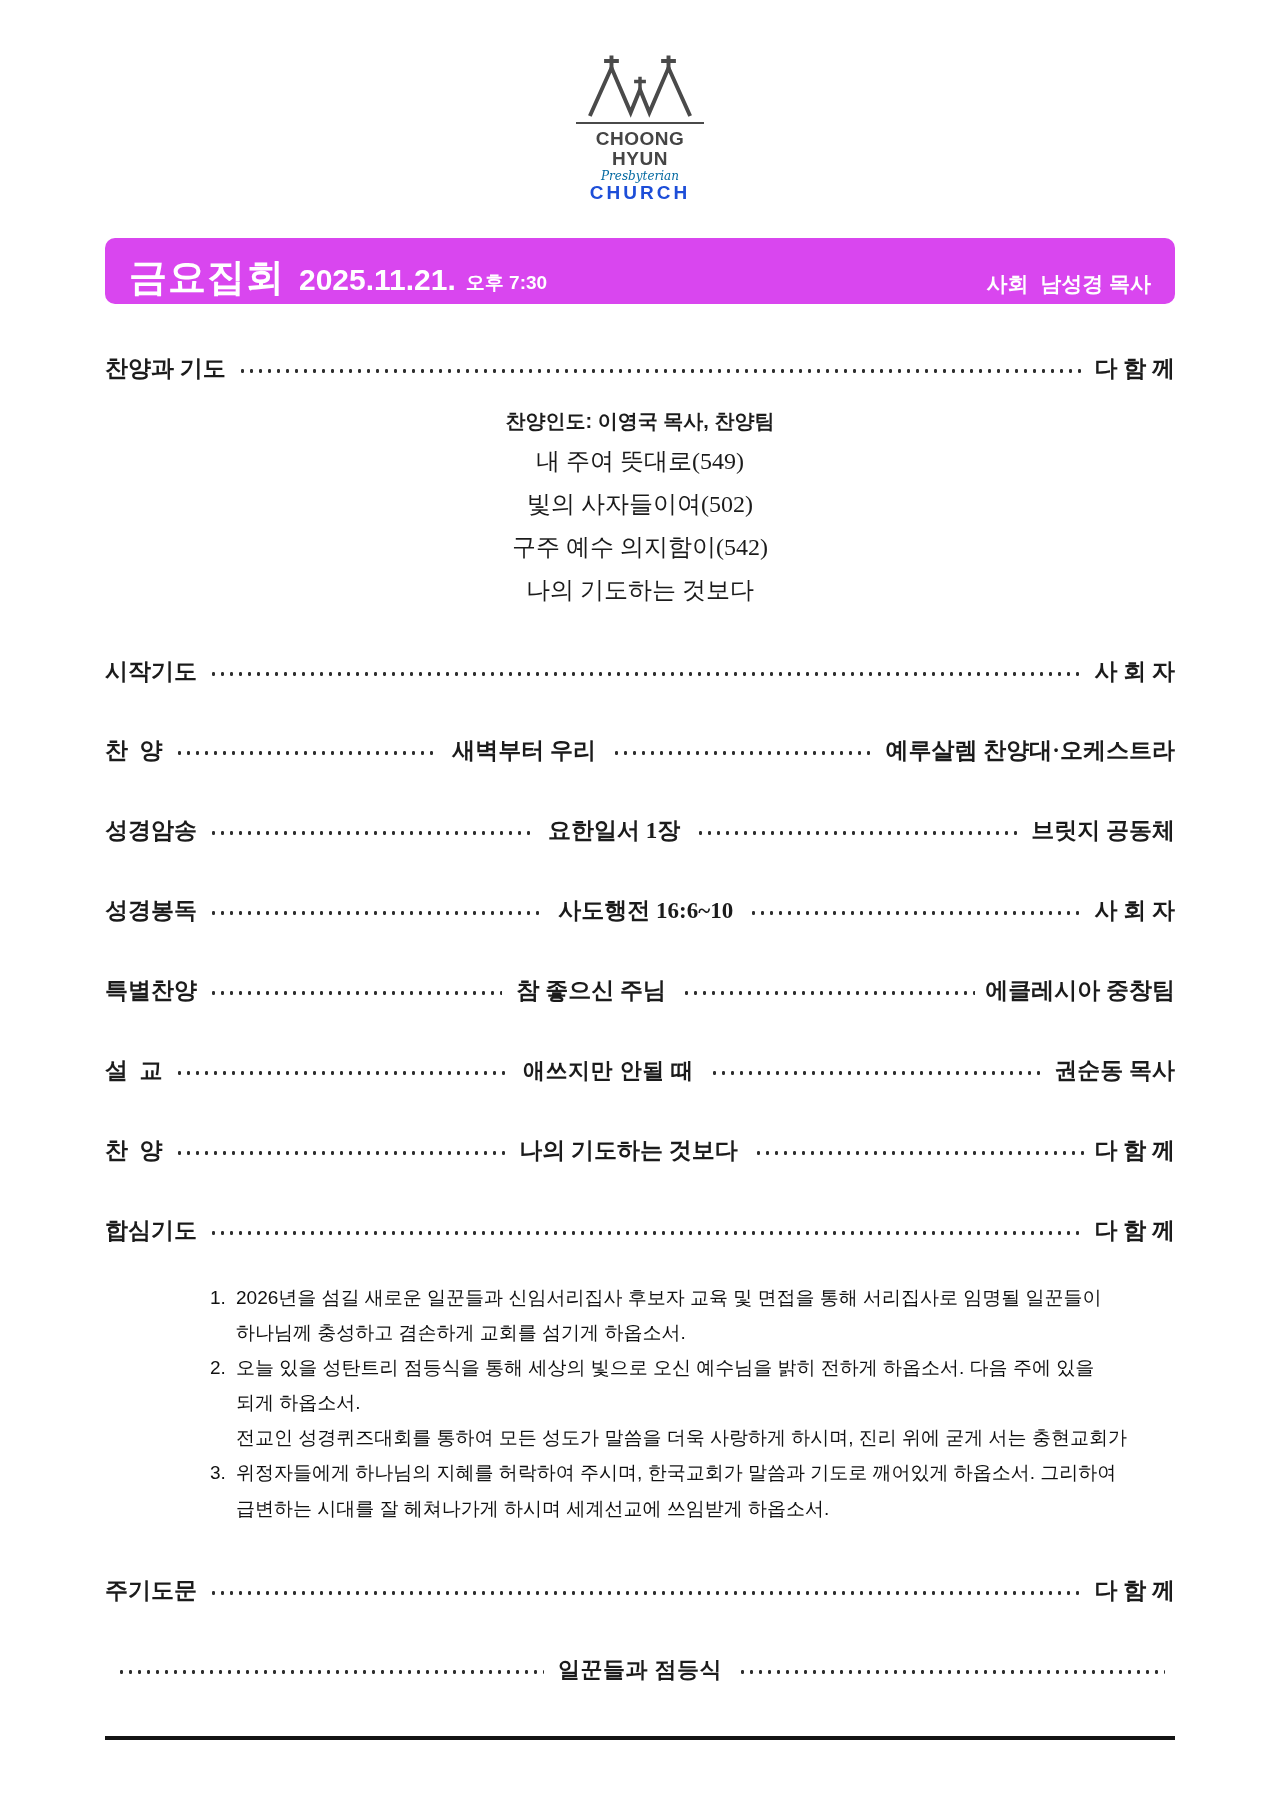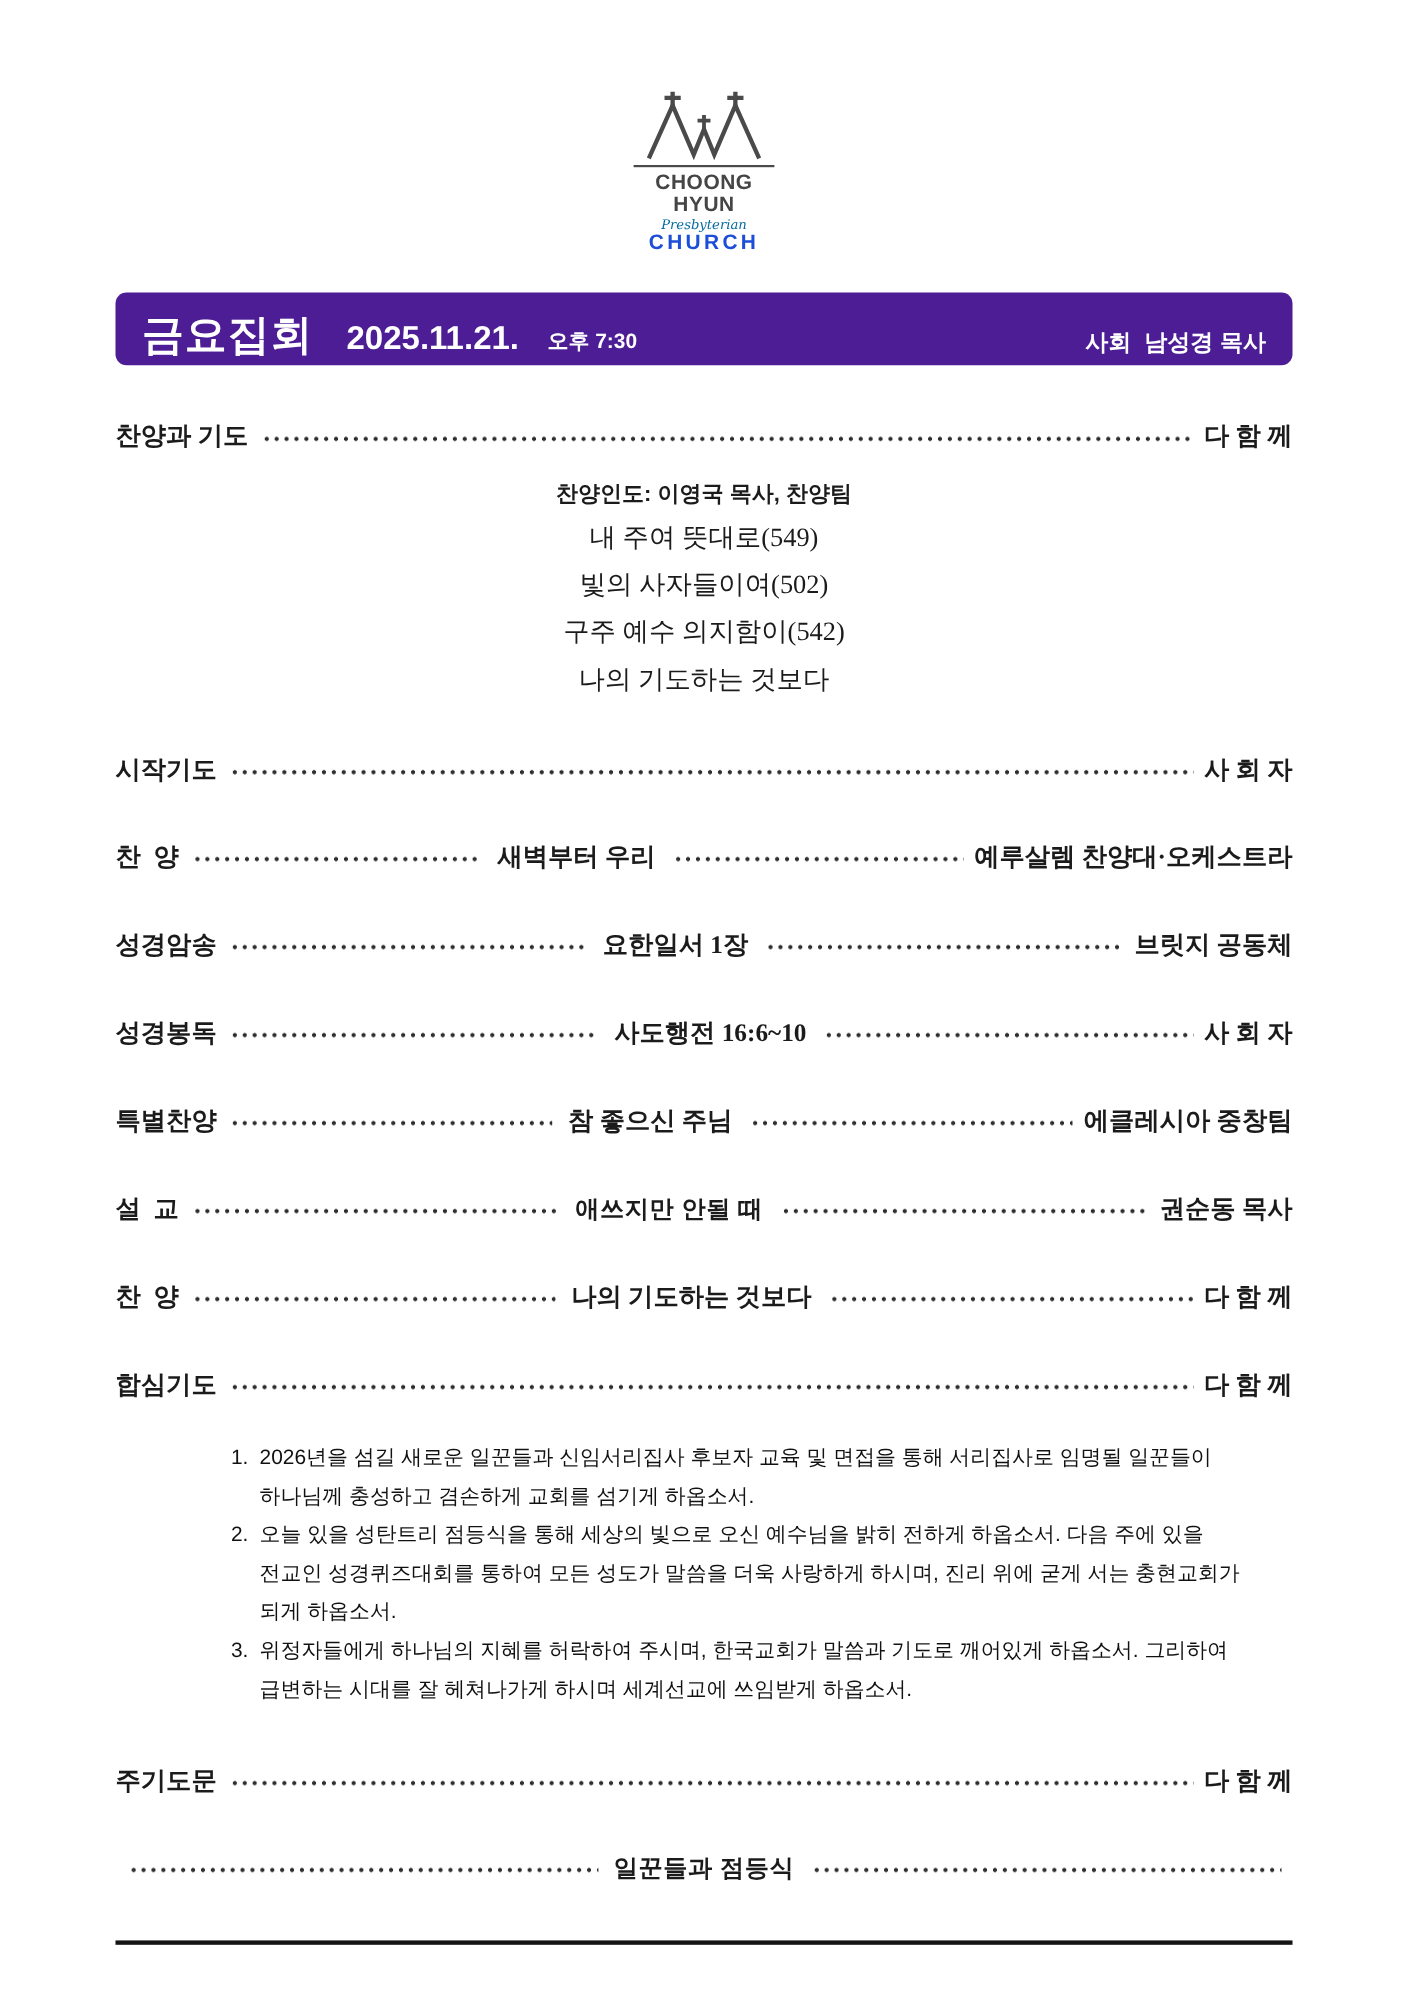--- a/index.html
+++ b/index.html
@@ -5,21 +5,21 @@
   html, body { margin: 0; padding: 0; background: #ffffff; }
   body {
     width: 1280px; height: 1810px;
     font-family: "Liberation Serif", serif;
     color: #1b1b1b;
     overflow: hidden;
   }
   .page { padding: 0 105px; }
 
   
-  .logo-wrap { padding-top: 82px; text-align: center; }
+  .logo-wrap { padding-top: 54px; text-align: center; }
   .logo-inner { display: inline-block; width: 150px; }
   .logo-crosses { display: block; margin: 0 auto; }
   .logo-line { height: 2px; background: #4a4a4a; width: 128px; margin: 4px auto 5px auto; }
   .logo-name {
     font-family: "Liberation Sans", sans-serif;
     font-weight: bold; font-size: 19px; letter-spacing: 0.5px;
     color: #454545; line-height: 1.05;
   }
   .logo-sub {
     font-family: "DejaVu Serif", serif; font-style: italic;
@@ -95,21 +95,21 @@
         <path d="M120,76 V46 M108,56 H132" stroke="#4a4a4a" stroke-width="7"></path>
         <path d="M178,34 V3 M163,14 H193" stroke="#4a4a4a" stroke-width="8"></path>
       </svg>
       <div class="logo-line"></div>
       <div class="logo-name">CHOONG HYUN</div>
       <div class="logo-sub">Presbyterian</div>
       <div class="logo-church">CHURCH</div>
     </div>
   </div>
 
-  <div class="header-bar" style="background: #4c1d95; gap: 16px;">
+  <div class="header-bar" style="background: #d946ef;">
     <span class="hb-title">금요집회</span>
     <span class="hb-date">2025.11.21.</span>
     <span class="hb-time">오후 7:30</span>
     <span class="hb-spacer"></span>
     <span class="hb-moderator">사회  남성경 목사</span>
   </div>
 
   <div class="order" id="order">
       <div class="row">
         <span class="row-label">찬양과 기도</span>
@@ -178,22 +178,22 @@
       <div class="prayers">
         <div class="p-first">
           <span class="p-num">1.</span>
           <span>2026년을 섬길 새로운 일꾼들과 신임서리집사 후보자 교육 및 면접을 통해 서리집사로 임명될 일꾼들이</span>
         </div>
         <div class="p-cont">하나님께 충성하고 겸손하게 교회를 섬기게 하옵소서.</div>
         <div class="p-first">
           <span class="p-num">2.</span>
           <span>오늘 있을 성탄트리 점등식을 통해 세상의 빛으로 오신 예수님을 밝히 전하게 하옵소서. 다음 주에 있을</span>
         </div>
+        <div class="p-cont">되게 하옵소서.</div>
         <div class="p-cont">전교인 성경퀴즈대회를 통하여 모든 성도가 말씀을 더욱 사랑하게 하시며, 진리 위에 굳게 서는 충현교회가</div>
-        <div class="p-cont">되게 하옵소서.</div>
         <div class="p-first">
           <span class="p-num">3.</span>
           <span>위정자들에게 하나님의 지혜를 허락하여 주시며, 한국교회가 말씀과 기도로 깨어있게 하옵소서. 그리하여</span>
         </div>
         <div class="p-cont">급변하는 시대를 잘 헤쳐나가게 하시며 세계선교에 쓰임받게 하옵소서.</div>
       </div>
       <div class="row">
         <span class="row-label">주기도문</span>
         <span class="dots"></span>
         <span class="row-right">다 함 께</span>

